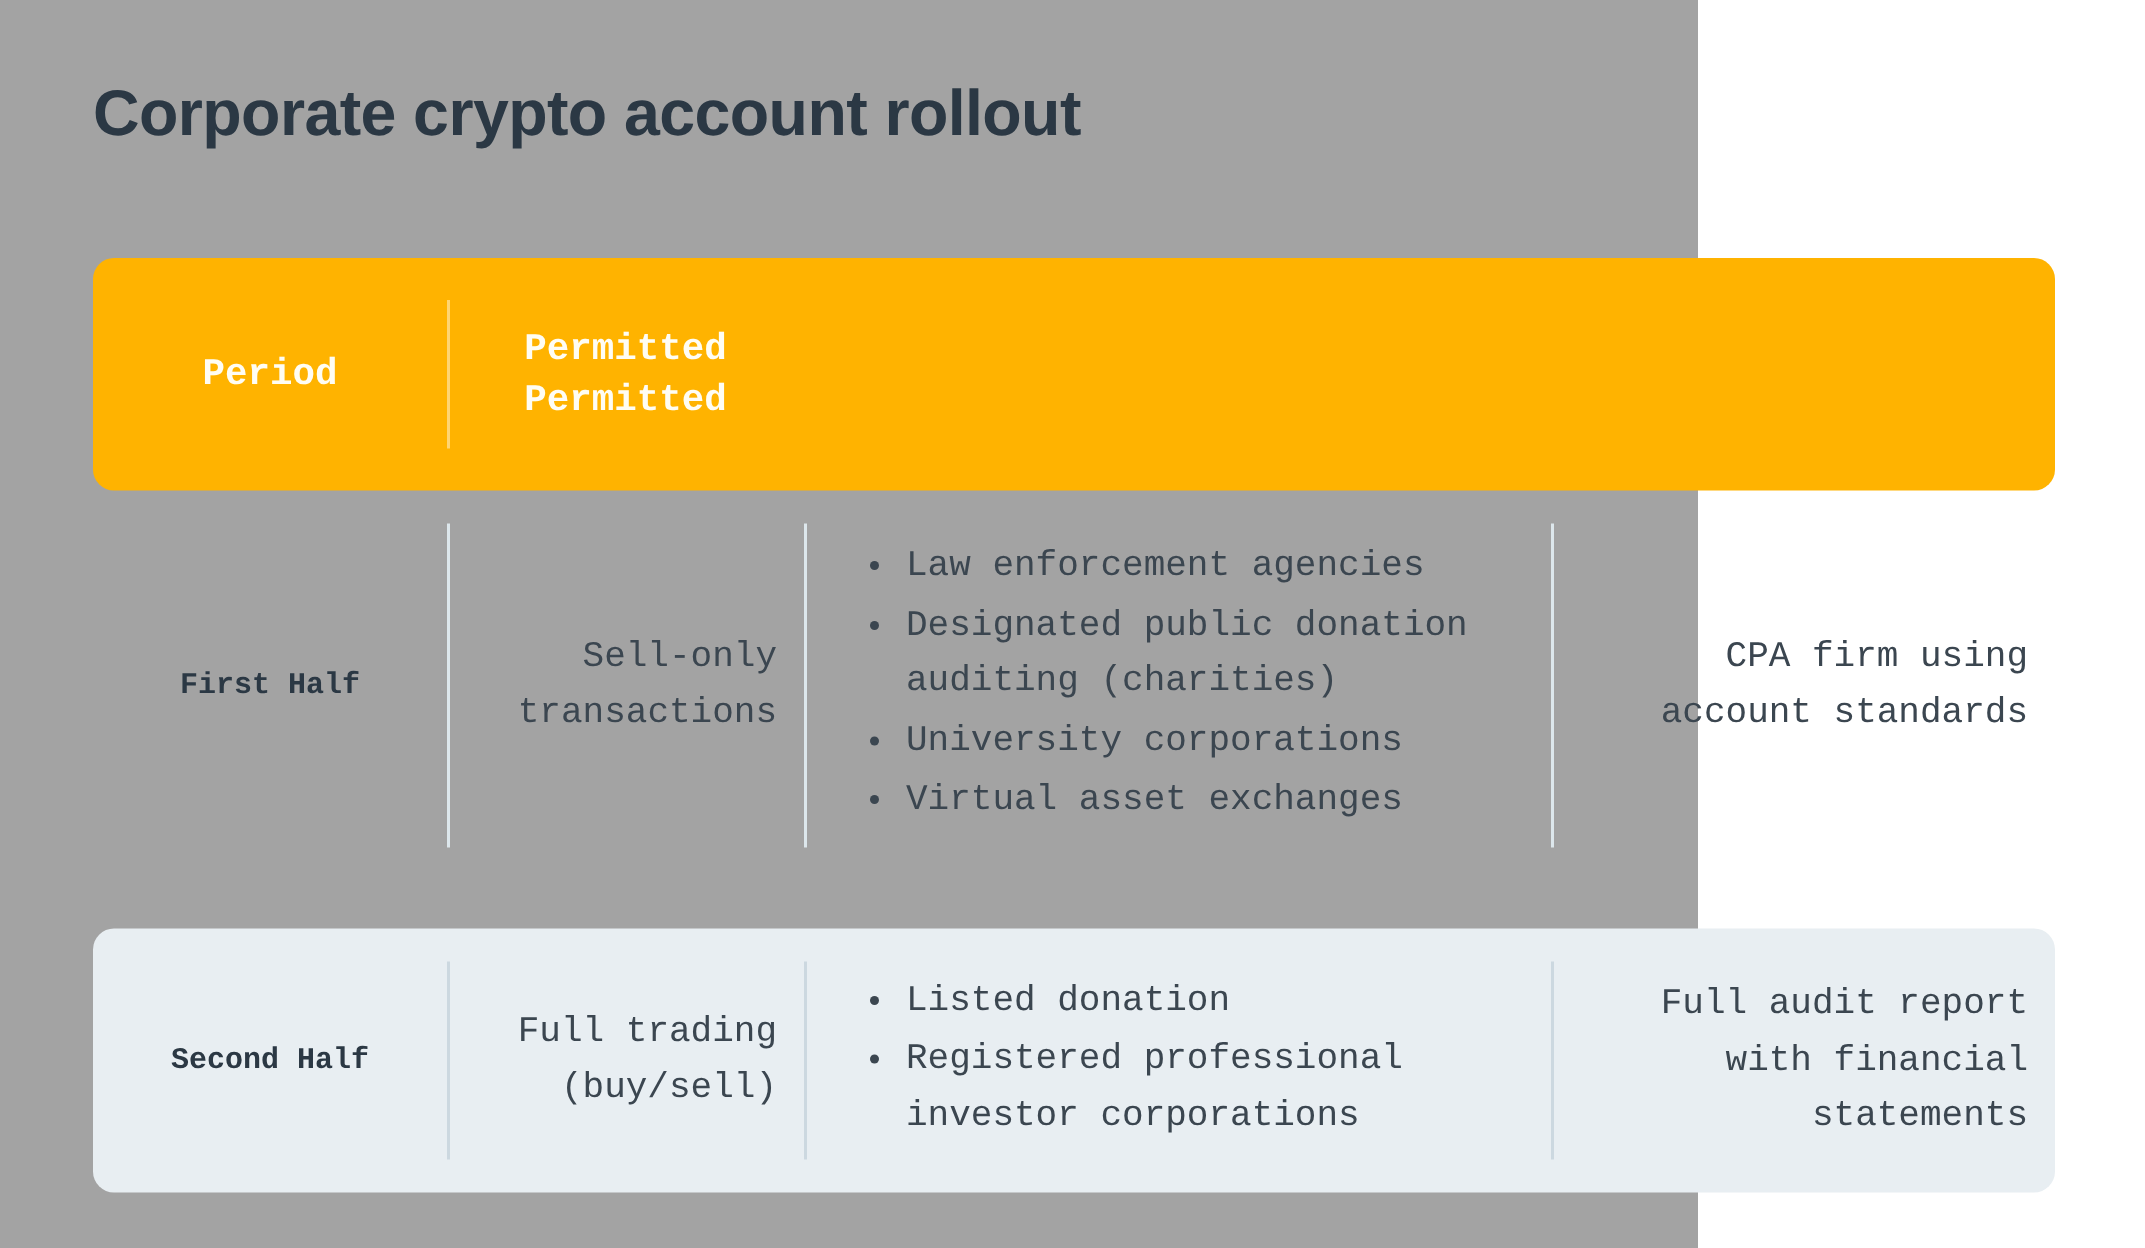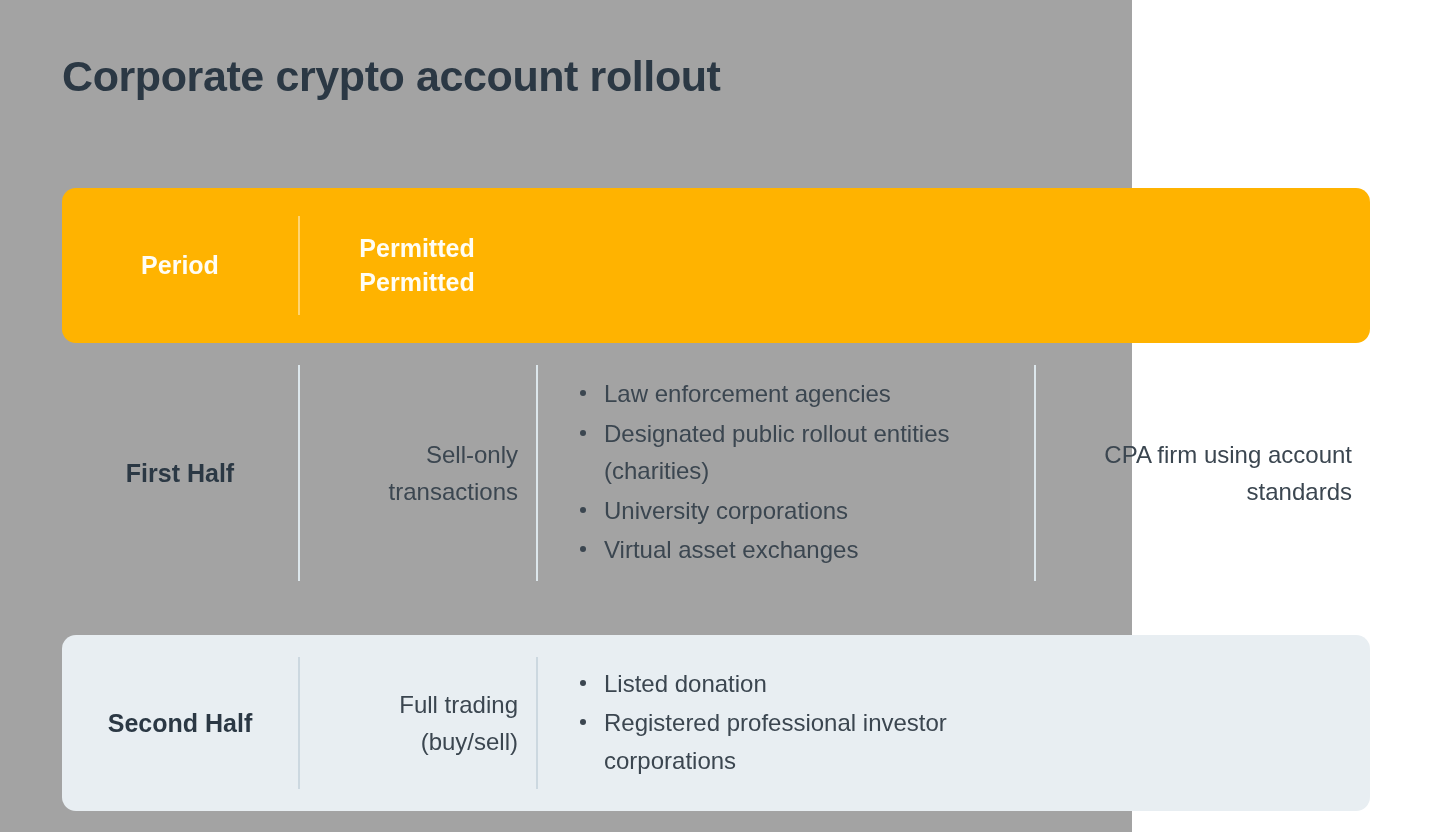--- a/index.html
+++ b/index.html
@@ -29,22 +29,23 @@
     font-size: 43px;
     font-weight: bold;
     letter-spacing: -0.4px;
     color: #2b3844;
     white-space: nowrap;
   }
 
   .table {
     position: absolute;
     left: 62px;
-    top: 188px;
+    top: 172px;
     width: 1308px;
+    font-family: Liberation Mono, monospace;
   }
 
   
   .thead {
     display: flex;
     background: #ffb300;
     border-radius: 14px;
     min-height: 155px;
     align-items: stretch;
   }
@@ -114,21 +115,21 @@
 
   
   .c-period   { width: 236px; }
   .c-activity { width: 238px; }
   .c-entities { width: 498px; }
   .c-safe     { width: 336px; }
 
   .cell-period {
     font-weight: bold;
     color: #2b3844;
-    font-size: 25px;
+    font-size: 20px;
     text-align: right;
   }
   .cell-center {
     text-align: right;
   }
 
   .td.c-entities {
     justify-content: center;
     padding-left: 42px;
   }
@@ -177,33 +178,34 @@
         </span>
       </div>
     </div>
 
     <div class="trow plain">
       <div class="td c-period cell-period">First Half</div>
       <div class="td c-activity cell-center">Sell-only transactions</div>
       <div class="td c-entities">
         <ul class="bullets">
           <li>Law enforcement agencies</li>
-          <li>Designated public rollout entities (charities)</li>
+          <li>Designated public donation auditing (charities)</li>
           <li>University corporations</li>
           <li>Virtual asset exchanges</li>
         </ul>
       </div>
       <div class="td c-safe cell-center">CPA firm using account standards</div>
     </div>
 
     <div class="trow tinted">
       <div class="td c-period cell-period">Second Half</div>
       <div class="td c-activity cell-center">Full trading (buy/sell)</div>
       <div class="td c-entities">
         <ul class="bullets">
           <li>Listed donation</li>
           <li>Registered professional investor corporations</li>
         </ul>
       </div>
+      <div class="td c-safe cell-center">Full audit report with financial statements</div>
     </div>
 
   </div>
 </div>
 
 </body></html>

